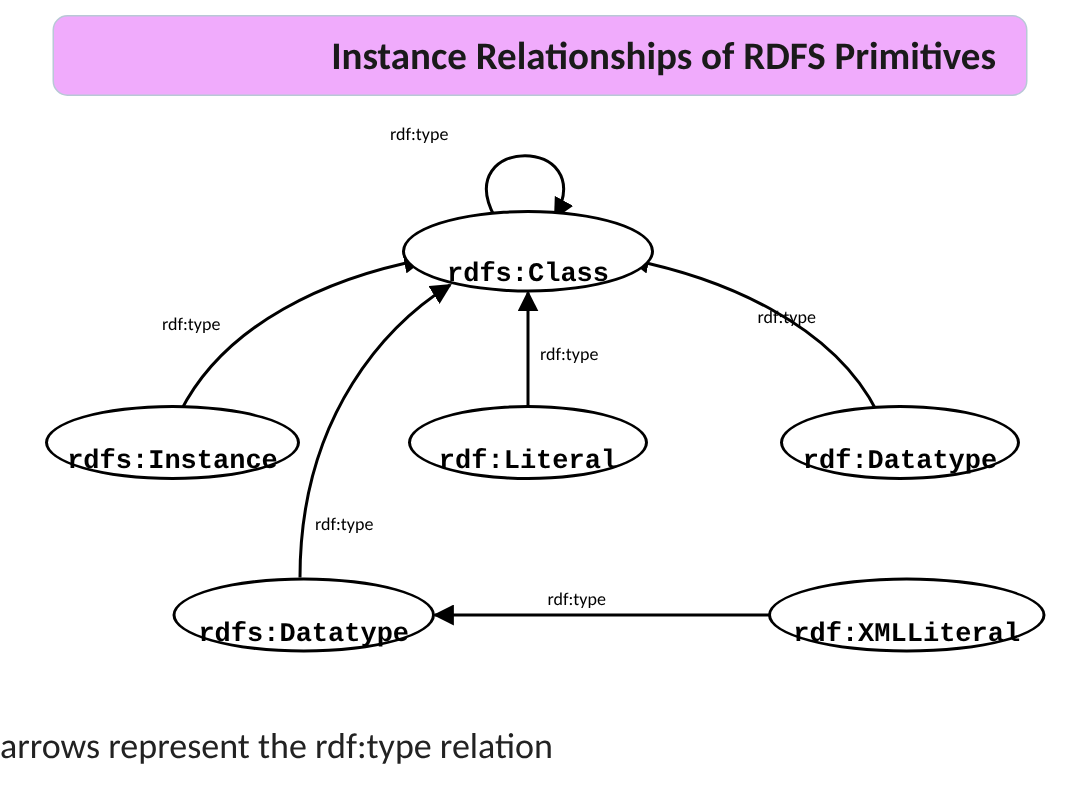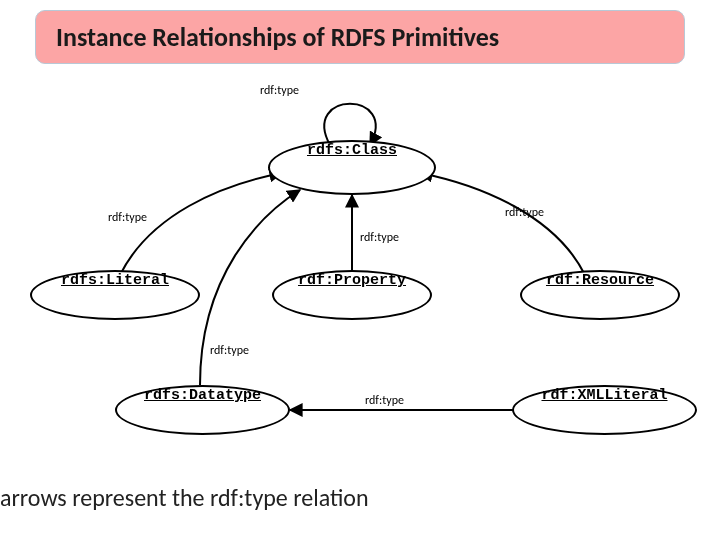--- a/index.html
+++ b/index.html
@@ -9,51 +9,50 @@
     background: #fff;
     font-family: Calibri, Arial, sans-serif;
     position: relative;
     overflow: hidden;
   }
   .title-bar {
     position: absolute;
     top: 10px;
     left: 35px;
     right: 35px;
-    background: #fca5a5;
+    background: #f0abfc;
     border: 1px solid #b8c8d6;
     border-radius: 10px;
     padding: 10px 20px;
-    text-align: left;
+    text-align: right;
   }
   .title-bar h1 {
     font-size: 26px;
     font-weight: 700;
     color: #1a1a1a;
   }
   .diagram {
     position: absolute;
     top: 75px;
     left: 0;
     right: 0;
     bottom: 60px;
   }
   .node {
     position: absolute;
     border: 2px solid #000;
     border-radius: 50%;
     background: #fff;
     display: flex;
-    align-items: flex-start;
+    align-items: flex-end;
     justify-content: center;
     font-family: "Courier New", monospace;
     font-weight: 700;
-    font-size: 15px;
+    font-size: 18px;
     text-align: center;
-    text-decoration: underline;
   }
   .edge-label {
     position: absolute;
     font-family: Calibri, Arial, sans-serif;
     font-size: 12px;
     color: #000;
     background: transparent;
   }
   .caption {
     position: absolute;
@@ -96,27 +95,27 @@
 
     <path d="M 200 310 C 200 200, 260 140, 300 115" fill="none" stroke="#000" stroke-width="2" marker-end="url(#arrow)"></path>
 
     <path d="M 515 335 L 290 335" fill="none" stroke="#000" stroke-width="2" marker-end="url(#arrow)"></path>
   </svg>
 
   <div class="node" style="left:268px; top:65px; width:168px; height:55px;">
     <span>rdfs:Class</span>
   </div>
   <div class="node" style="left:30px; top:195px; width:170px; height:50px;">
-    <span>rdfs:Literal</span>
+    <span>rdfs:Instance</span>
   </div>
   <div class="node" style="left:272px; top:195px; width:160px; height:50px;">
-    <span>rdf:Property</span>
+    <span>rdf:Literal</span>
   </div>
   <div class="node" style="left:520px; top:195px; width:160px; height:50px;">
-    <span>rdf:Resource</span>
+    <span>rdf:Datatype</span>
   </div>
   <div class="node" style="left:512px; top:310px; width:185px; height:50px;">
     <span>rdf:XMLLiteral</span>
   </div>
   <div class="node" style="left:115px; top:310px; width:175px; height:50px;">
     <span>rdfs:Datatype</span>
   </div>
 
   <div class="edge-label" style="left:260px; top:8px;">rdf:type</div>
   <div class="edge-label" style="left:108px; top:135px;">rdf:type</div>

